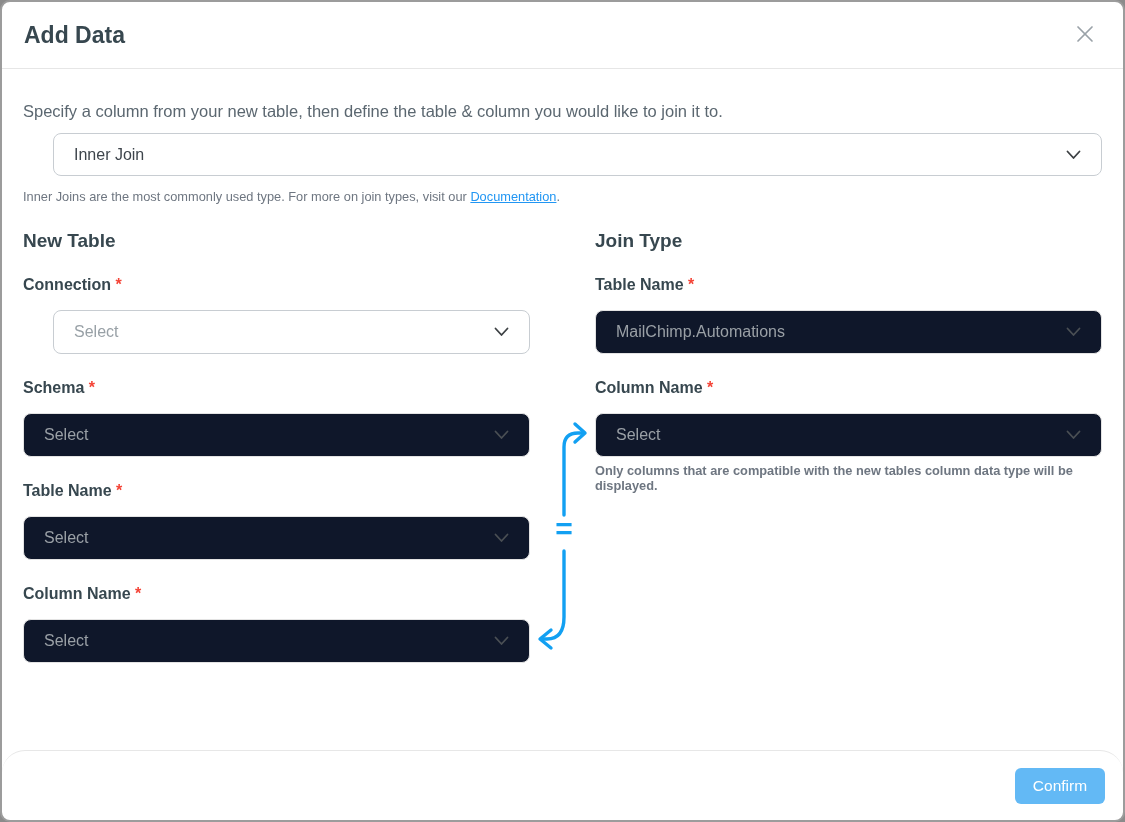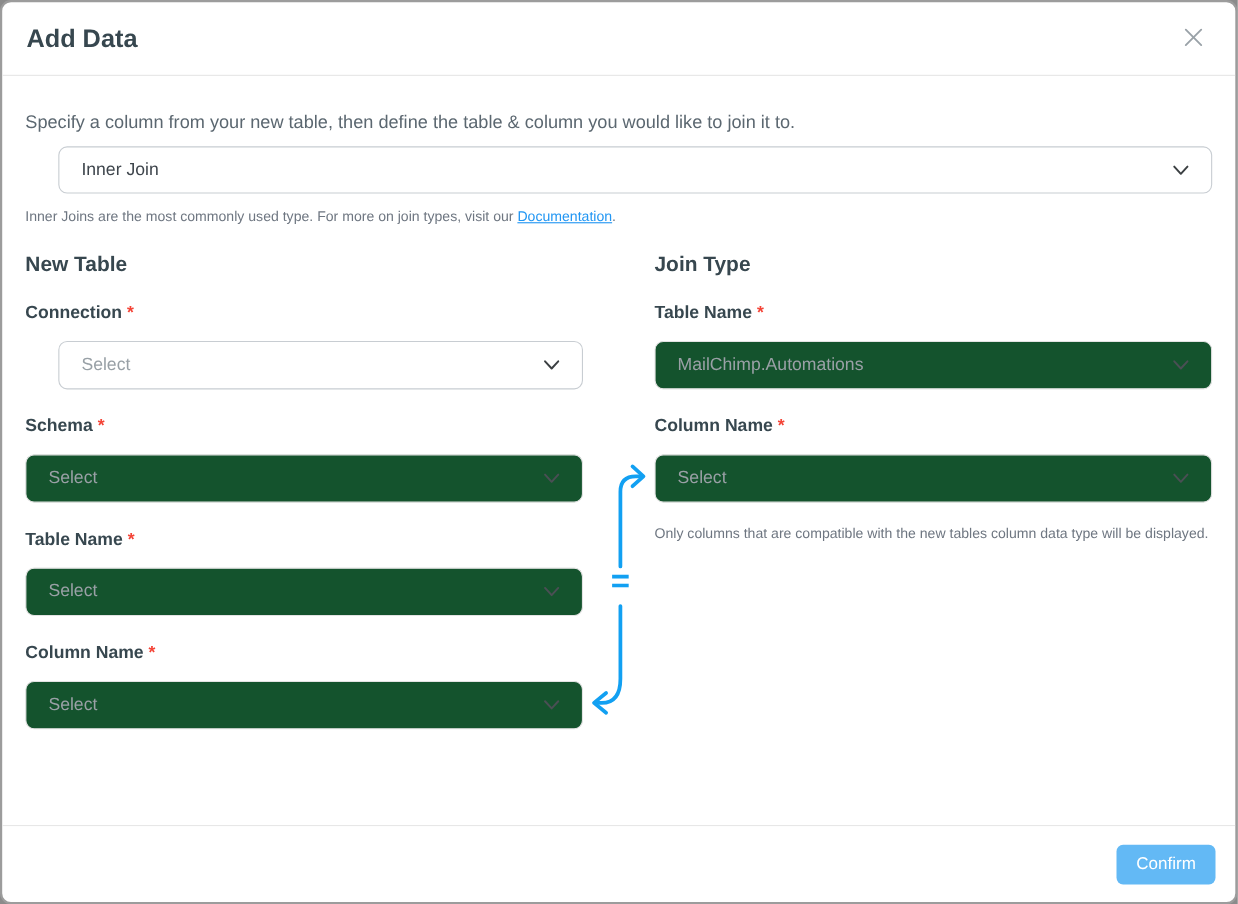--- a/index.html
+++ b/index.html
@@ -20,41 +20,41 @@
   .desc{margin:32px 0 0 0;font-size:16.5px;color:#5b6770;line-height:20px;}
   .flabel{display:block;font-size:16px;font-weight:700;color:#37474f;line-height:19px;}
   .req{color:#f44336;font-weight:700;}
   .jt-field .flabel{margin-top:28px;}
   .select{
     margin-top:12px;height:43px;border-radius:8px;display:flex;align-items:center;
     justify-content:space-between;padding:0 20px;cursor:pointer;
   }
   .select.enabled{background:#ffffff;border:1px solid #c8cdd2;margin-left:30px;}
   .select.enabled .sel-text{font-size:16px;color:#3e454c;}
-  .select.disabled{background:#14532d;border:1px solid #e3e3e3;cursor:default;}
+  .select.disabled{background:#0f172a;border:1px solid #e3e3e3;cursor:default;}
   .select.disabled .sel-text{font-size:16px;color:#9aa0a6;}
   .select.placeholder .sel-text{color:#98a0a6;}
   .chev{display:flex;align-items:center;}
   .hint{margin:13px 0 0 0;font-size:12.8px;color:#6e7681;line-height:15px;}
   .hint a{color:#2196f3;text-decoration:underline;cursor:pointer;}
   
   .columns{display:grid;grid-template-columns:507px 1fr 507px;margin-top:27px;}
   .col-heading{margin:0;font-size:19px;font-weight:700;color:#37474f;line-height:20px;}
   .col .flabel{margin-top:24px;}
   .col .select{margin-top:16px;height:44px;}
   .mid-cell{position:relative;}
   .arrow-svg{position:absolute;left:1px;top:180px;overflow:visible;}
   .equals{
     position:absolute;left:20px;top:283px;width:28px;text-align:center;
     font-size:30px;font-weight:800;color:#12a0f2;line-height:30px;
   }
   
   .modal-footer{
     flex:0 0 70px;border-top:1px solid #e7e7e7;display:flex;align-items:center;
-    justify-content:flex-end;padding-right:18px;
+    justify-content:flex-end;padding-right:18px;border-radius:23px;
   }
   .confirm-btn{
     width:90px;height:36px;border:none;border-radius:6px;background:#63b9f5;color:#ffffff;
     font-size:15.5px;font-weight:500;font-family:"Liberation Sans",sans-serif;cursor:pointer;
   }
 </style>
 </head>
 <body>
 
 <div class="modal">
@@ -159,21 +159,21 @@
         <label class="flabel"><span>Column Name</span> <span class="req">*</span></label>
         <div class="select disabled">
           <span class="sel-text">Select</span>
           <span class="chev">
             <svg width="15" height="10" viewBox="0 0 15 10">
                 <polyline points="1.5,1.5 7.5,8 13.5,1.5" fill="none" stroke="#4a4f54" stroke-width="1.8" stroke-linecap="round" stroke-linejoin="round"></polyline>
               </svg>
           </span>
         </div>
 
-        <p class="hint" style="margin-top:20px;">Only columns that are compatible with the new tables column data type will be displayed.</p>
+        <p class="hint" style="margin-top:6px;font-weight:bold;">Only columns that are compatible with the new tables column data type will be displayed.</p>
       </div>
 
     </div>
   </div>
 
   <div class="modal-footer">
     <button class="confirm-btn">Confirm</button>
   </div>
 
 </div>

